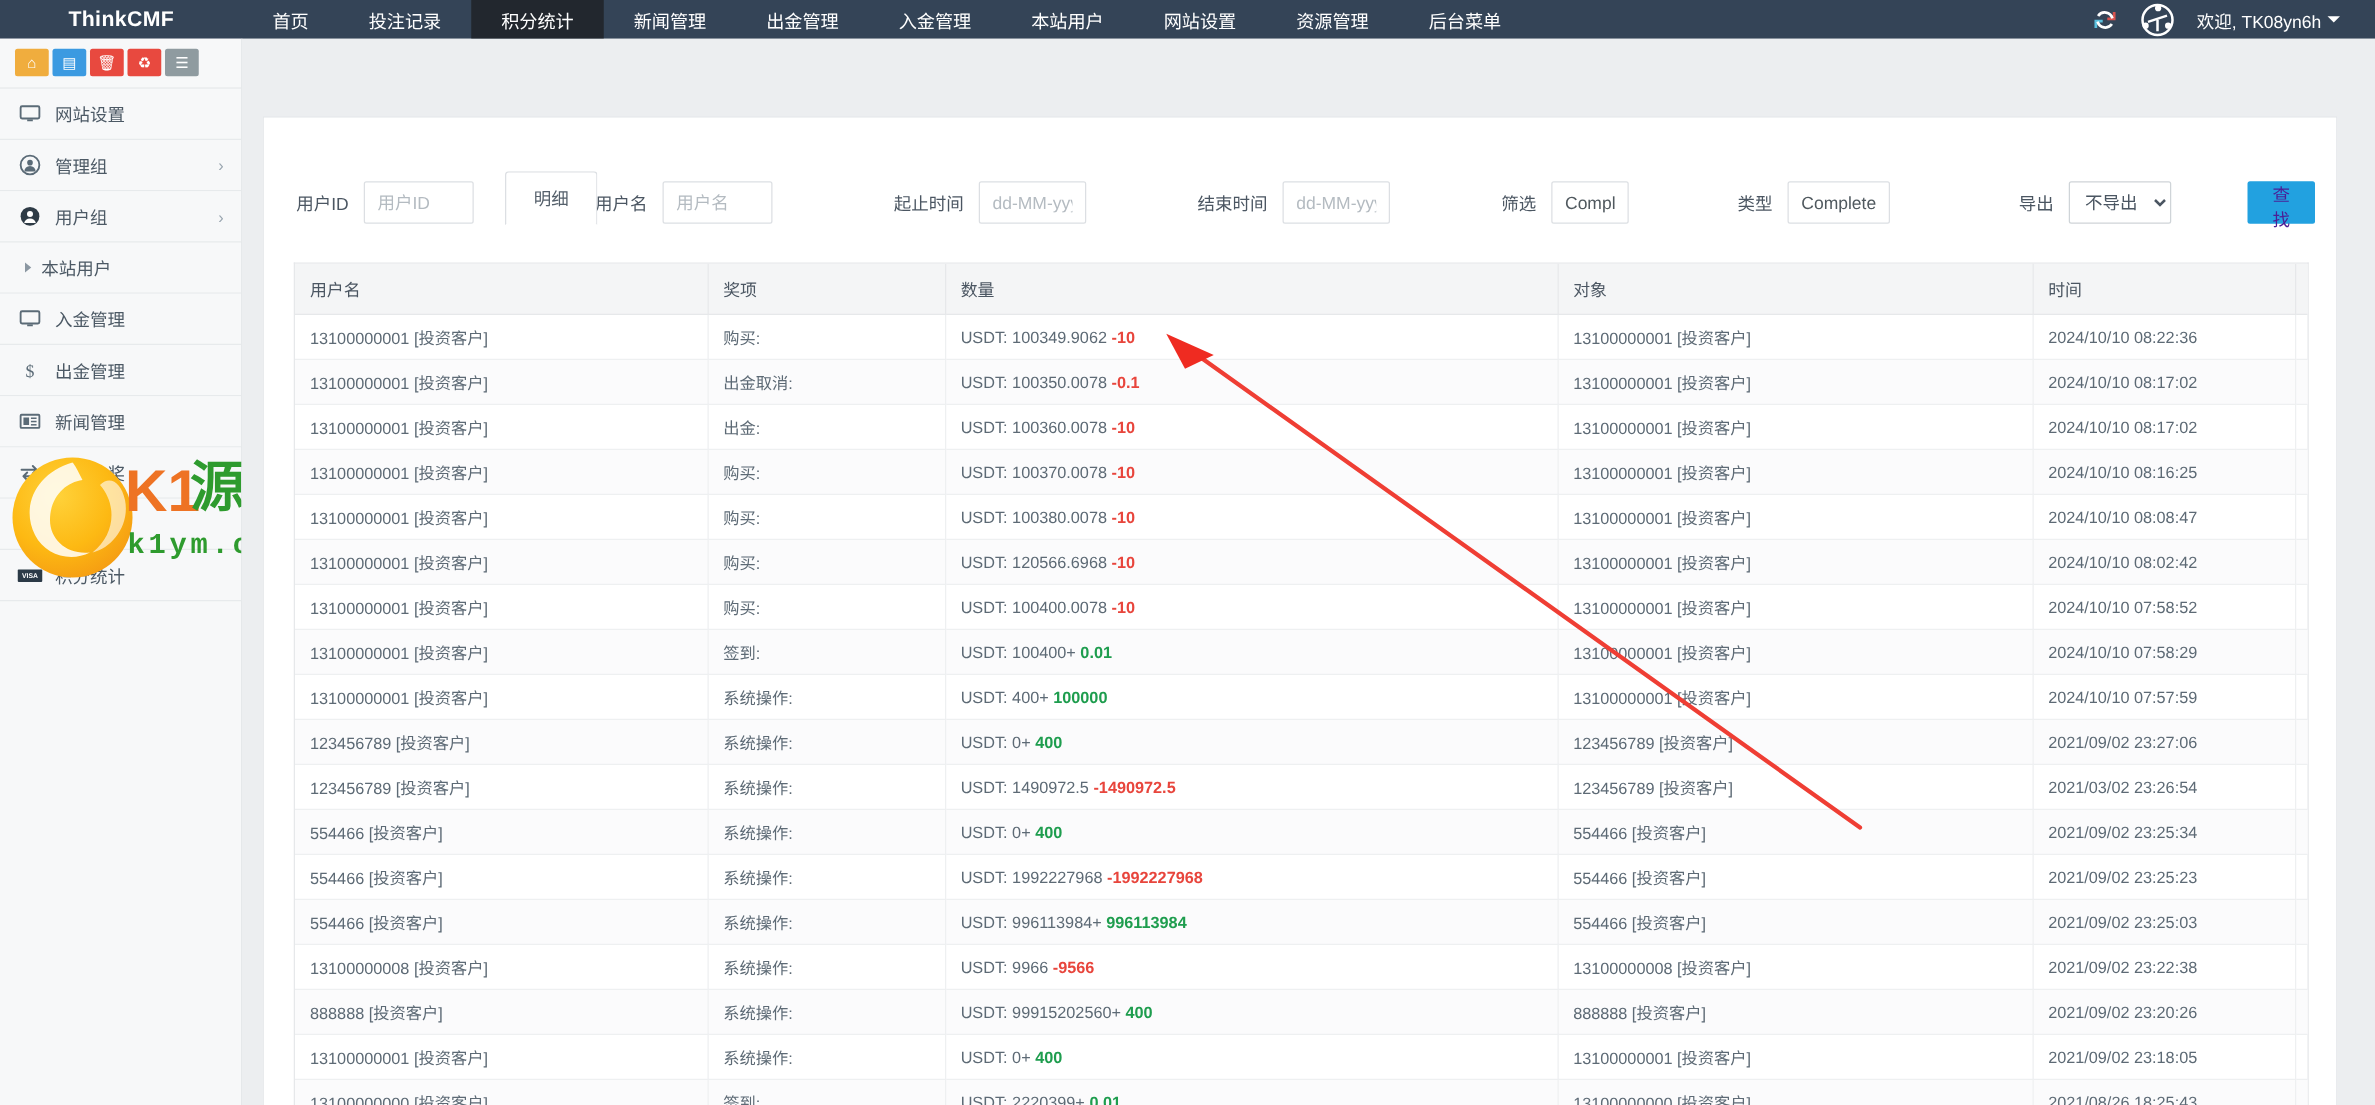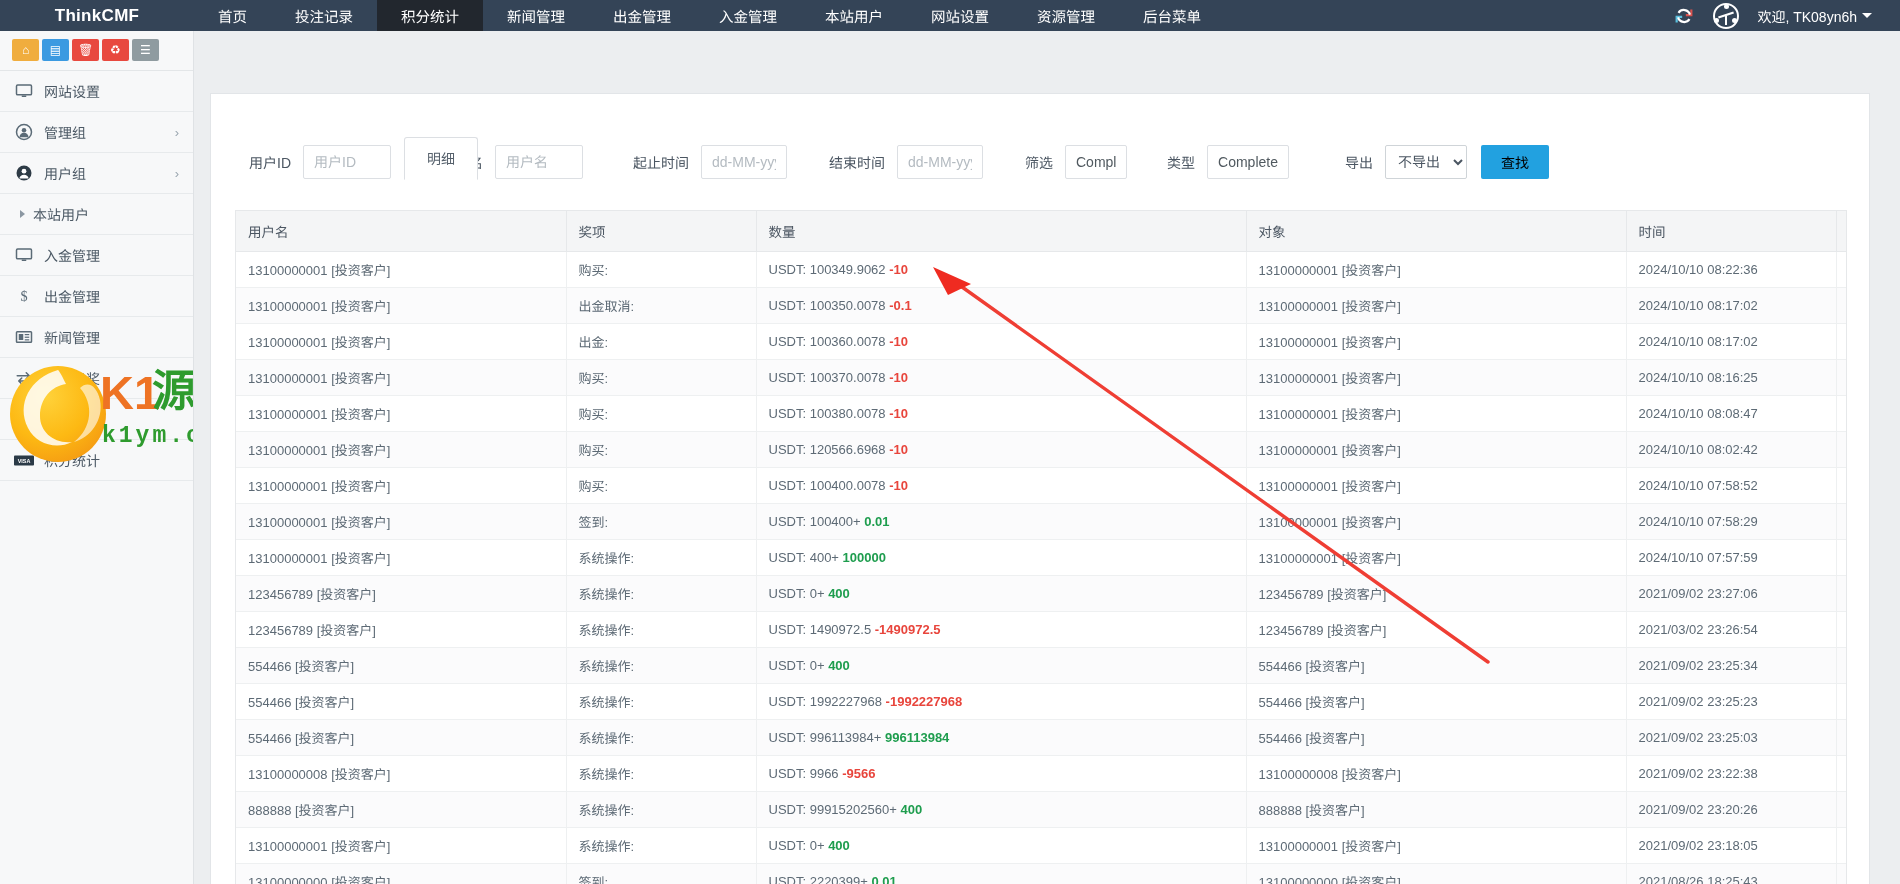--- a/index.html
+++ b/index.html
@@ -131,43 +131,43 @@
     border-bottom: 1px solid #ffffff;
     padding: 10px 22px 11px 22px;
     font-size: 14px; color: #55606b;
     border-radius: 3px 3px 0 0;
     cursor: pointer;
     position: relative; top: 1px;
   }
 
   
   .filters {
-    position: absolute; top: 30px; left: 12px; width: 100%;
+    position: absolute; top: 30px; left: 0; width: 100%;
     height: 76px; display: flex; align-items: center;
-    padding-left: 26px; padding-right: 22px;
+    padding-left: 26px; padding-right: 22px; gap: 47px;
   }
   .fgroup { display: flex; align-items: center; }
   .flabel {
     font-size: 14px; color: #4b5662; white-space: nowrap;
   }
   .finput {
     height: 34px; border: 1px solid #dcdfe3; border-radius: 2px;
     padding: 0 10px; font-size: 14px; color: #50595f;
     font-family: "Liberation Sans", sans-serif; outline: none;
     background: #fff;
   }
   .finput::placeholder { color: #b4bbc1; }
   .fselect {
     height: 34px; border: 1px solid #cfd4d8; border-radius: 2px;
     padding: 0 8px; font-size: 14px; color: #4b5662; background: #fff;
     font-family: "Liberation Sans", sans-serif;
     width: 82px;
   }
   .btn-search {
-    height: 34px; background: #22a1e0; color: #000000; border: none;
+    height: 34px; background: #22a1e0; color: #4c1d95; border: none;
     border-radius: 2px; padding: 0 20px; font-size: 14px; cursor: pointer;
     font-family: "Liberation Sans", sans-serif;
   }
 
   
   .tablewrap {
     position: absolute; top: 116px; left: 24px;
     width: 1612px; height: 680px;
     overflow: hidden;
     border: 1px solid #e6e8ea;

